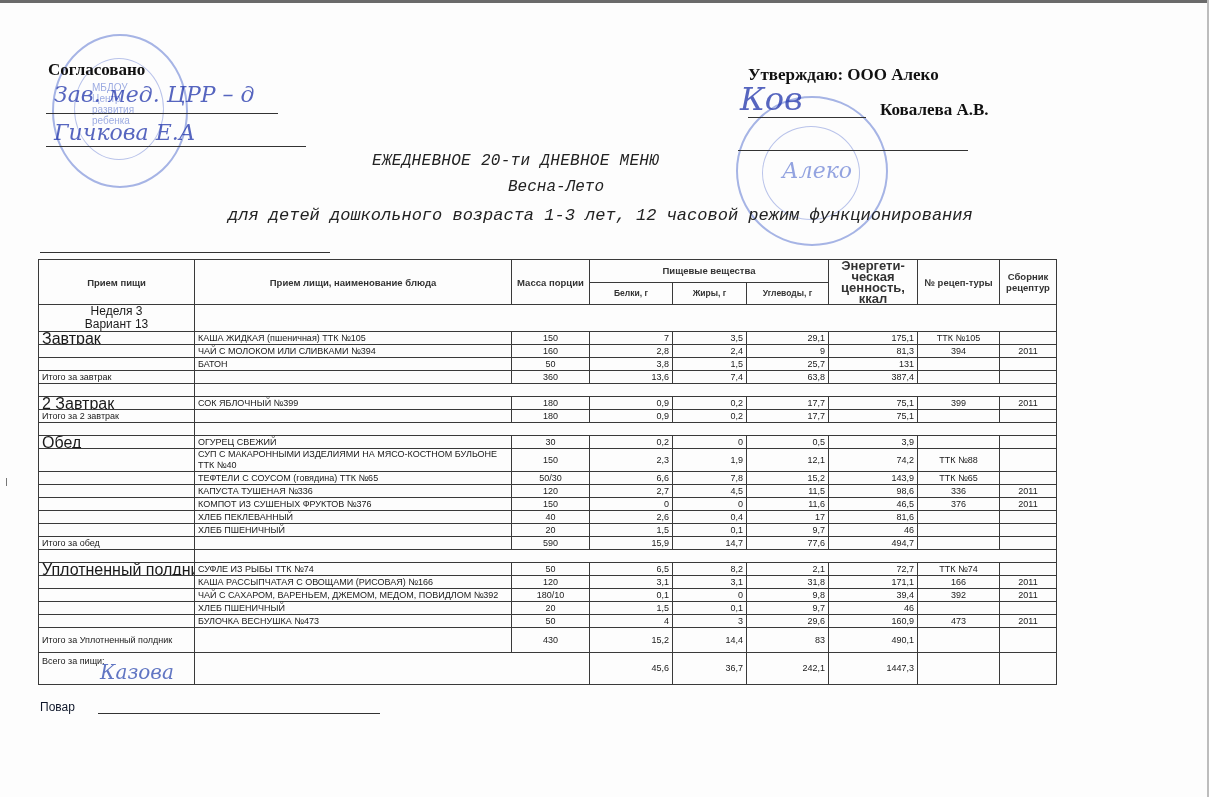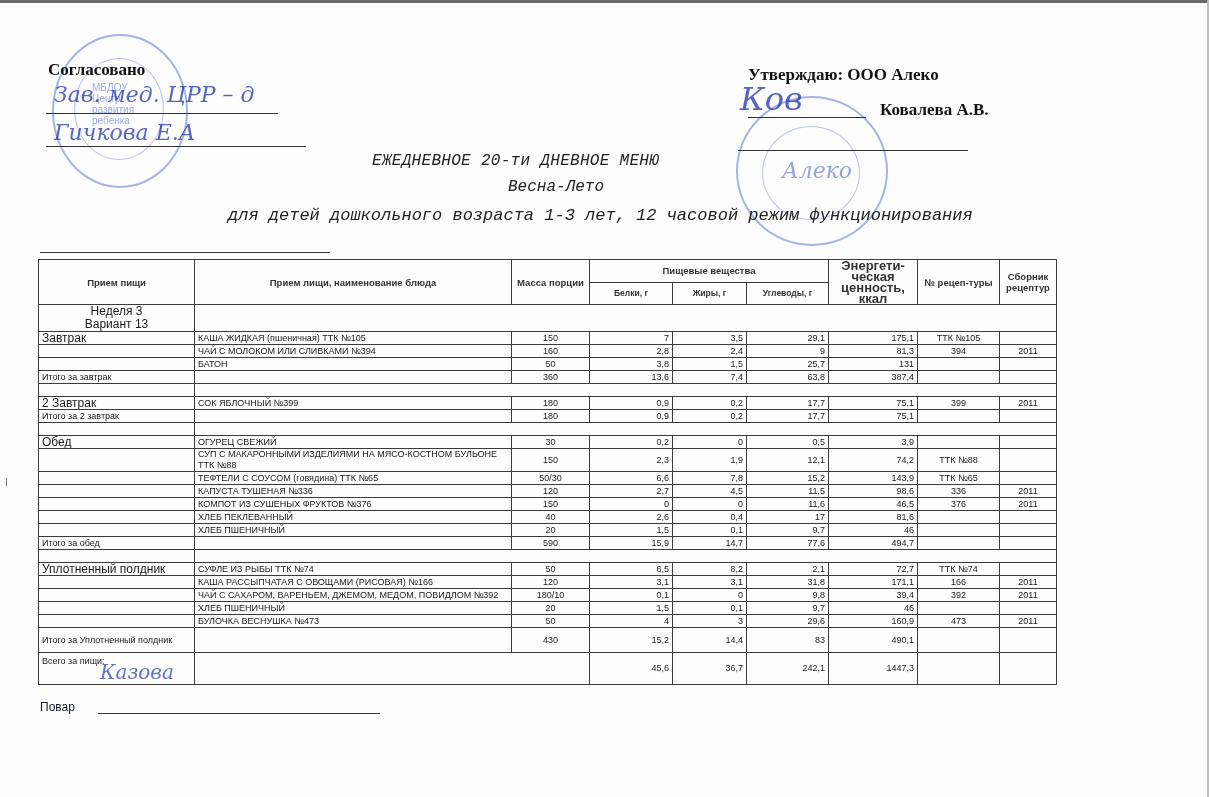--- a/index.html
+++ b/index.html
@@ -19,21 +19,21 @@
   .stamp.inner { border:1.5px solid rgba(60,90,200,0.35); }
   .stamp-txt { position:absolute; color:rgba(60,90,200,0.5); font-size:10px; }
   .sig { position:absolute; font-family:"DejaVu Serif", serif; font-style:italic; color:rgba(30,50,170,0.75); }
 
   table.menu { position:absolute; left:38px; top:259px; border-collapse:collapse; table-layout:fixed; width:1018px; font-size:9px; }
   table.menu td, table.menu th { border:1px solid #3a3a3a; padding:0 3px; height:12px; line-height:11px; font-weight:normal; overflow:hidden; white-space:nowrap; }
   table.menu th { font-weight:bold; font-size:9.5px; color:#333; text-align:center; }
   .num { text-align:right; }
   .ctr { text-align:center; }
   .bold { font-weight:bold; }
-  .meal { font-weight:bold; font-size:12px; }
+  .meal { font-weight:bold; font-size:16px; }
   .tot { font-weight:bold; font-size:9px; }
   .wk { text-align:center; font-weight:bold; font-size:12px; line-height:13px !important; }
   .wrap { white-space:normal !important; line-height:11px !important; }
   td.blank { height:10px; }
   .cook { position:absolute; left:40px; top:700px; font-size:12px; color:#0f172a; }
   .cook-line { position:absolute; left:98px; top:713px; width:282px; height:1px; background:#333; }
   .cook-sig { position:absolute; left:100px; top:660px; font-family:"DejaVu Serif", serif; font-style:italic; font-size:20px; color:rgba(30,60,170,0.7); }
   .dot { position:absolute; width:2px; height:2px; background:#777; }
 </style>
 </head>
@@ -181,21 +181,21 @@
         <td class="ctr">30</td>
         <td class="num">0,2</td>
         <td class="num">0</td>
         <td class="num">0,5</td>
         <td class="num">3,9</td>
         <td class="ctr"></td>
         <td class="ctr"></td>
       </tr>
       <tr>
         <td class=""></td>
-        <td class="wrap">СУП С МАКАРОННЫМИ ИЗДЕЛИЯМИ НА МЯСО-КОСТНОМ БУЛЬОНЕ ТТК №88</td>
+        <td class="wrap">СУП С МАКАРОННЫМИ ИЗДЕЛИЯМИ НА МЯСО-КОСТНОМ БУЛЬОНЕ ТТК №40</td>
         <td class="ctr">150</td>
         <td class="num">2,3</td>
         <td class="num">1,9</td>
         <td class="num">12,1</td>
         <td class="num">74,2</td>
         <td class="ctr">ТТК №88</td>
         <td class="ctr"></td>
       </tr>
       <tr>
         <td class=""></td>

